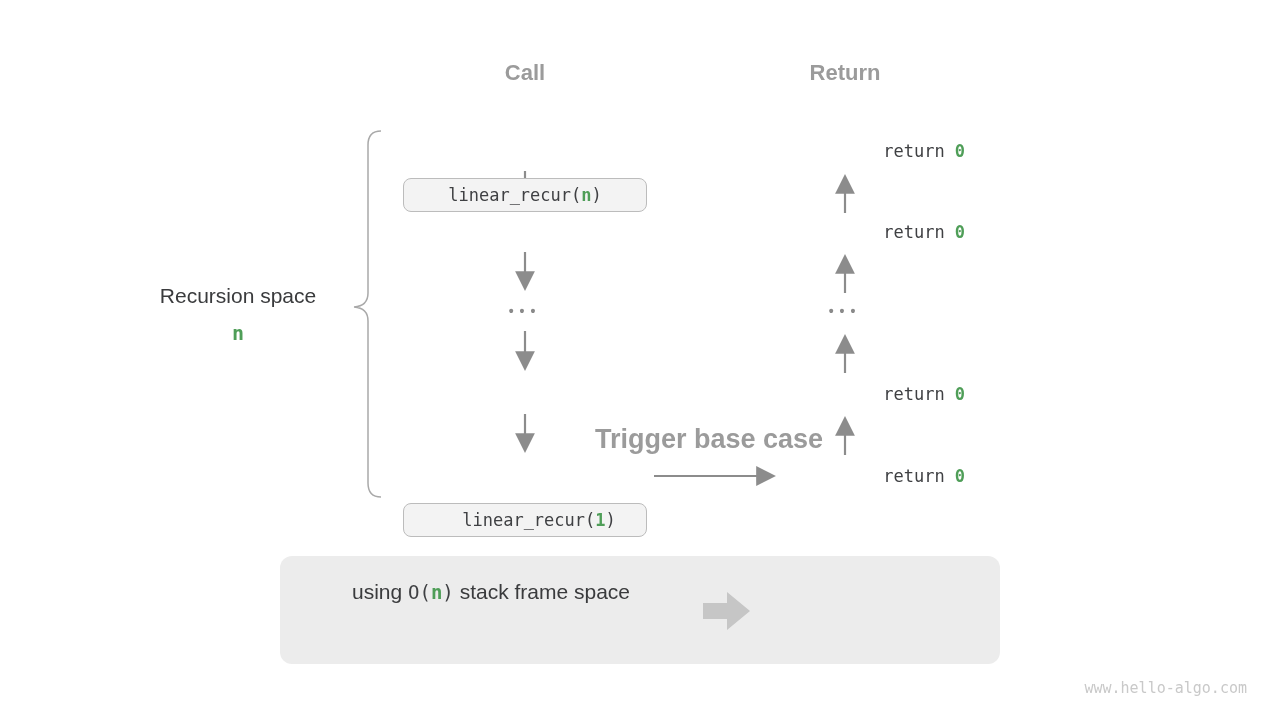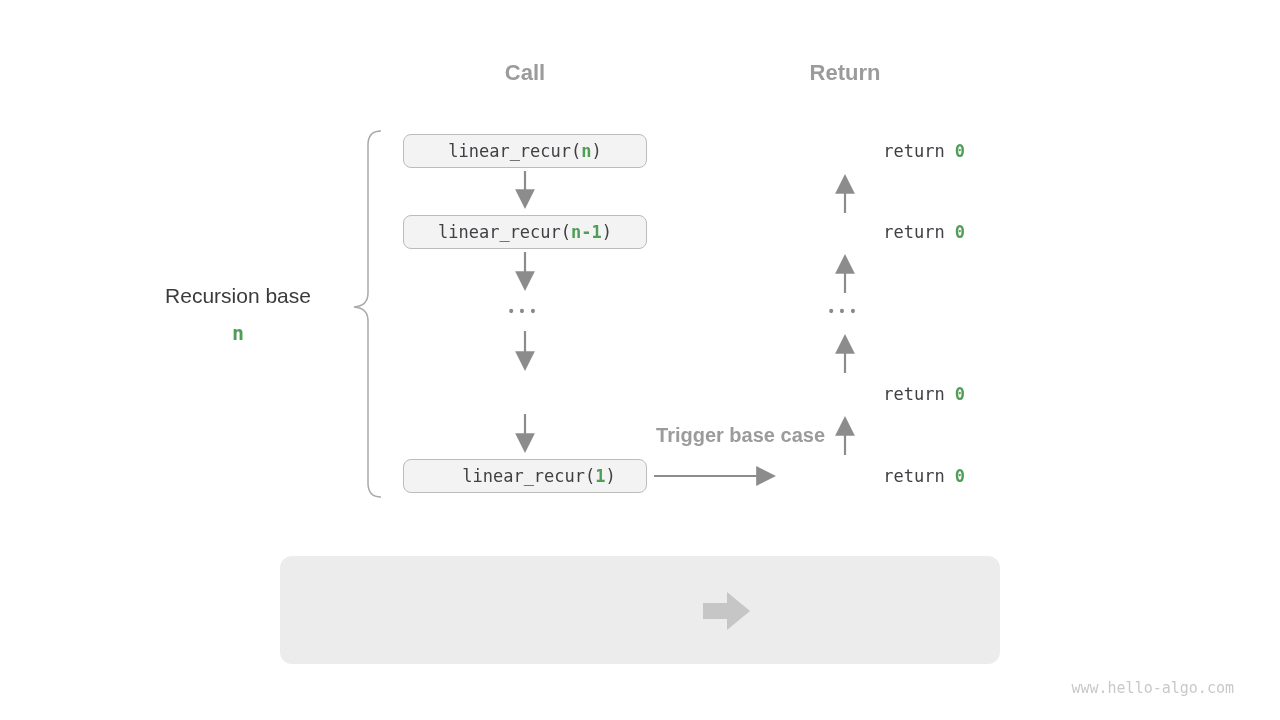--- a/index.html
+++ b/index.html
@@ -34,20 +34,21 @@
     font-size:22px; font-weight:bold; color:var(--gray_label);
   }
   .code { font-family:"DejaVu Sans Mono", monospace; color:var(--code_dark); }
   .code-box {
     left:403px; width:244px; height:34px;
     background:var(--box_fill);
     border:1px solid var(--box_border);
     border-radius:8px;
     text-align:center; line-height:32px;
     font-size:17px;
+    margin-top:44px;
   }
   .code-box .code { font-size:17px; }
   .arg { color:var(--green); font-weight:bold; }
   .return-row {
     left:725px; width:240px; height:24px;
     text-align:right; line-height:24px; font-size:17px;
   }
   .return-row .code { font-size:17px; }
   .val { color:var(--green); font-weight:bold; margin-left:10px; }
   .ellipsis-row {
@@ -58,41 +59,41 @@
   .side-label-line1 {
     left:118px; top:284px; width:240px; text-align:center;
     font-size:21px; color:var(--dark);
   }
   .side-label-line2 {
     left:118px; top:321px; width:240px; text-align:center;
     font-family:"DejaVu Sans Mono", monospace;
     font-size:20px; font-weight:bold; color:var(--green);
   }
   .trigger-label {
-    left:595px; top:424px; width:230px; text-align:right;
-    font-size:20px; font-weight:bold; color:var(--gray_label);
+    left:595px; top:424px; width:230px; text-align:left;
+    font-size:27px; font-weight:bold; color:var(--gray_label);
   }
   .summary-panel {
     left:280px; top:556px; width:720px; height:108px;
     background:var(--panel_fill); border-radius:12px; z-index:1;
   }
   .summary-left {
     left:295px; top:572px; width:392px; text-align:center;
     font-size:21px; color:var(--dark); line-height:39px;
   }
   .summary-left .code { font-size:19px; }
   .summary-right {
     left:756px; top:572px; width:224px; text-align:center;
     line-height:39px;
   }
   .summary-title { font-size:21px; font-weight:bold; color:var(--dark); }
   .summary-sub { font-size:21px; font-weight:bold; color:var(--blue); }
   .summary-sub .code { color:var(--blue); font-weight:bold; font-size:19px; margin-left:9px; }
   .watermark {
-    right:46px; top:679px; text-align:center;
+    right:33px; top:679px; text-align:center;
     font-family:"DejaVu Sans Mono", monospace;
     font-size:15px; color:var(--watermark);
   }
 </style>
 </head>
 <body>
 
 <div class="canvas">
 
   <div class="abs summary-panel"></div>
@@ -117,28 +118,25 @@
     <line x1="845" y1="455" x2="845" y2="420" stroke="#8c8c8c" stroke-width="2.2" marker-end="url(#ah)"></line>
 
     <line x1="654" y1="476" x2="772" y2="476" stroke="#8c8c8c" stroke-width="2.2" marker-end="url(#ah)"></line>
 
     <polygon points="703,603 727,603 727,592 750,611 727,630 727,619 703,619" fill="#c6c6c6"></polygon>
   </svg>
 
   <div class="abs col-header" style="left:405px; top:60px;">Call</div>
   <div class="abs col-header" style="left:725px; top:60px;">Return</div>
 
-  <div class="abs side-label-line1">Recursion base</div>
+  <div class="abs side-label-line1">Recursion space</div>
   <div class="abs side-label-line2">n</div>
 
   <div class="abs code-box" style="top:134px;">
     <span class="code">linear_recur(</span><span class="code arg">n</span><span class="code">)</span>
-  </div>
-  <div class="abs code-box" style="top:215px;">
-    <span class="code">linear_recur(</span><span class="code arg">n-1</span><span class="code">)</span>
   </div>
   <div class="abs code-box" style="top:459px;padding-left:28px;">
     <span class="code">linear_recur(</span><span class="code arg">1</span><span class="code">)</span>
   </div>
 
   <div class="abs ellipsis-row" style="left:405px; top:301px;">•••</div>
   <div class="abs ellipsis-row" style="left:725px; top:301px;">•••</div>
 
   <div class="abs return-row" style="top:139px;">
     <span class="code">return</span><span class="code val">0</span>
@@ -149,17 +147,18 @@
   <div class="abs return-row" style="top:382px;">
     <span class="code">return</span><span class="code val">0</span>
   </div>
   <div class="abs return-row" style="top:464px;">
     <span class="code">return</span><span class="code val">0</span>
   </div>
 
   <div class="abs trigger-label">Trigger base case</div>
 
   <div class="abs summary-left">
+    <div><span>using </span><span class="code">O(</span><span class="code arg">n</span><span class="code">)</span><span> stack frame space</span></div>
   </div>
 
   <div class="abs watermark">www.hello-algo.com</div>
 
 </div>
 
 </body></html>

